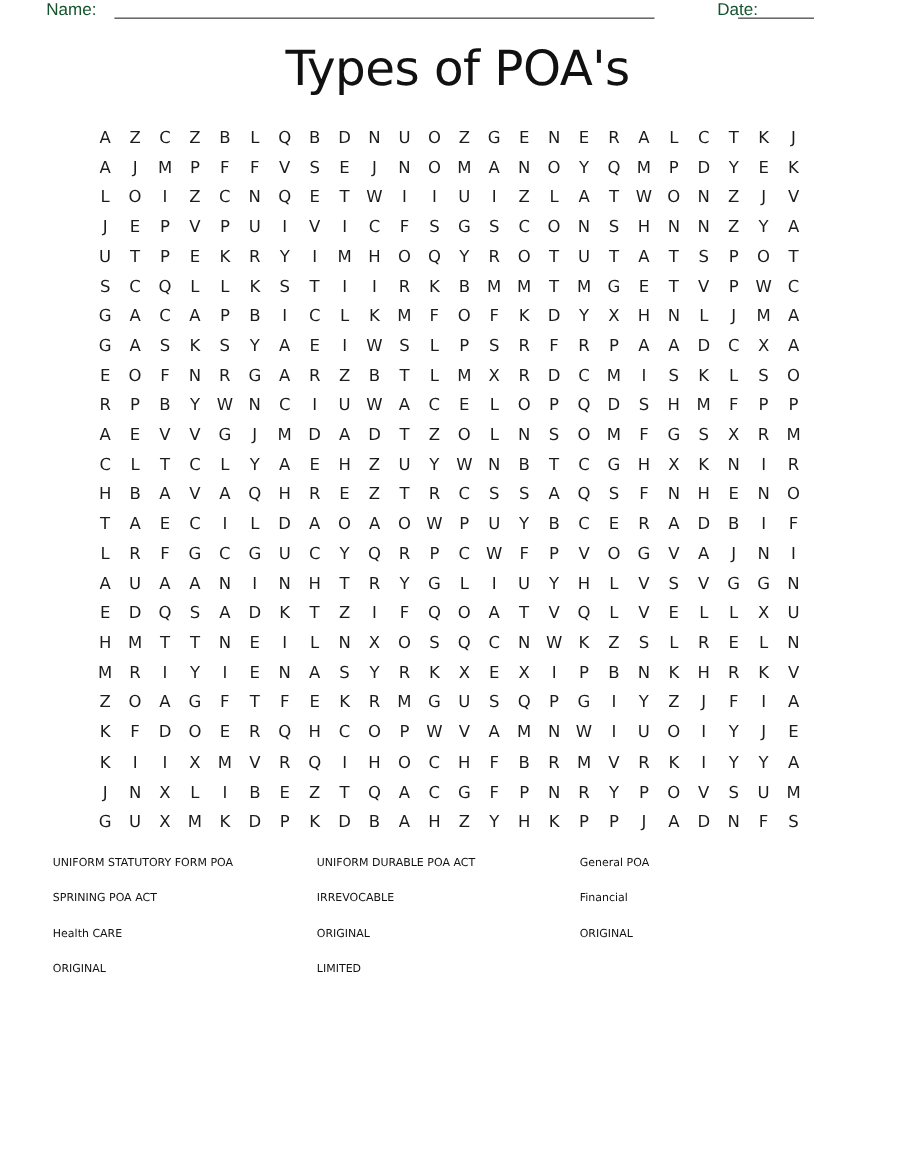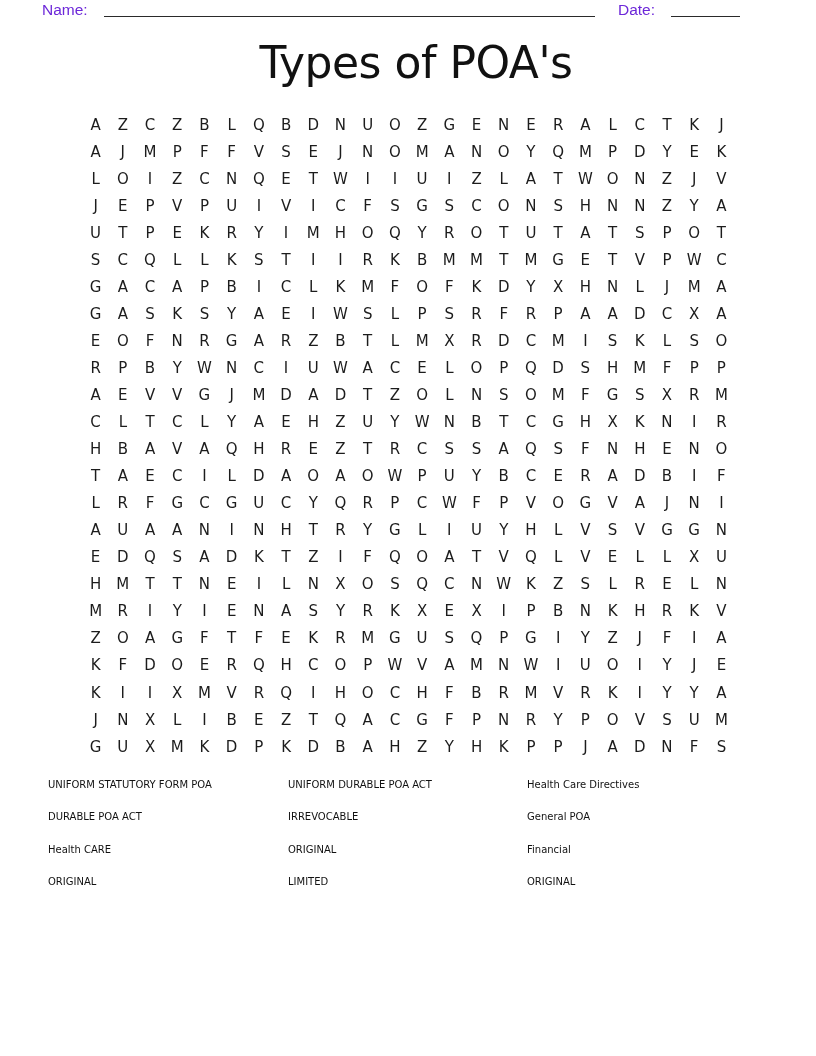--- a/index.html
+++ b/index.html
@@ -12,25 +12,25 @@
     color: #1c1c1c;
     font-family: "DejaVu Sans", sans-serif;
     overflow: hidden;
   }
   
   .hdr-label {
     position: absolute;
     top: 1px;
     font-family: "Liberation Sans", sans-serif;
     font-size: 15.5px;
-    color: #6d28d9;
+    color: #14532d;
     white-space: nowrap;
   }
   .name-label { left: 42px; }
-  .date-label { left: 618px; }
+  .date-label { left: 652px; }
   .blank-line {
     position: absolute;
     border-bottom: 1.6px solid #2a2a2a;
     height: 16px;
     top: 1px;
   }
   .name-line { left: 104px; width: 491px; }
   .date-line { left: 671px; width: 69px; }
   
   .title {
@@ -668,31 +668,30 @@
       <span class="cell">A</span>
       <span class="cell">D</span>
       <span class="cell">N</span>
       <span class="cell">F</span>
       <span class="cell">S</span>
     </div>
 
   <div class="words">
       <div class="word-col">
         <div class="word">UNIFORM STATUTORY FORM POA</div>
-        <div class="word">DURABLE POA ACT</div>
+        <div class="word">SPRINING POA ACT</div>
         <div class="word">Health CARE</div>
         <div class="word">ORIGINAL</div>
       </div>
       <div class="word-col">
         <div class="word">UNIFORM DURABLE POA ACT</div>
         <div class="word">IRREVOCABLE</div>
         <div class="word">ORIGINAL</div>
         <div class="word">LIMITED</div>
       </div>
       <div class="word-col">
-        <div class="word">Health Care Directives</div>
         <div class="word">General POA</div>
         <div class="word">Financial</div>
         <div class="word">ORIGINAL</div>
       </div>
     </div>
 
 </div>
 
 </body></html>

